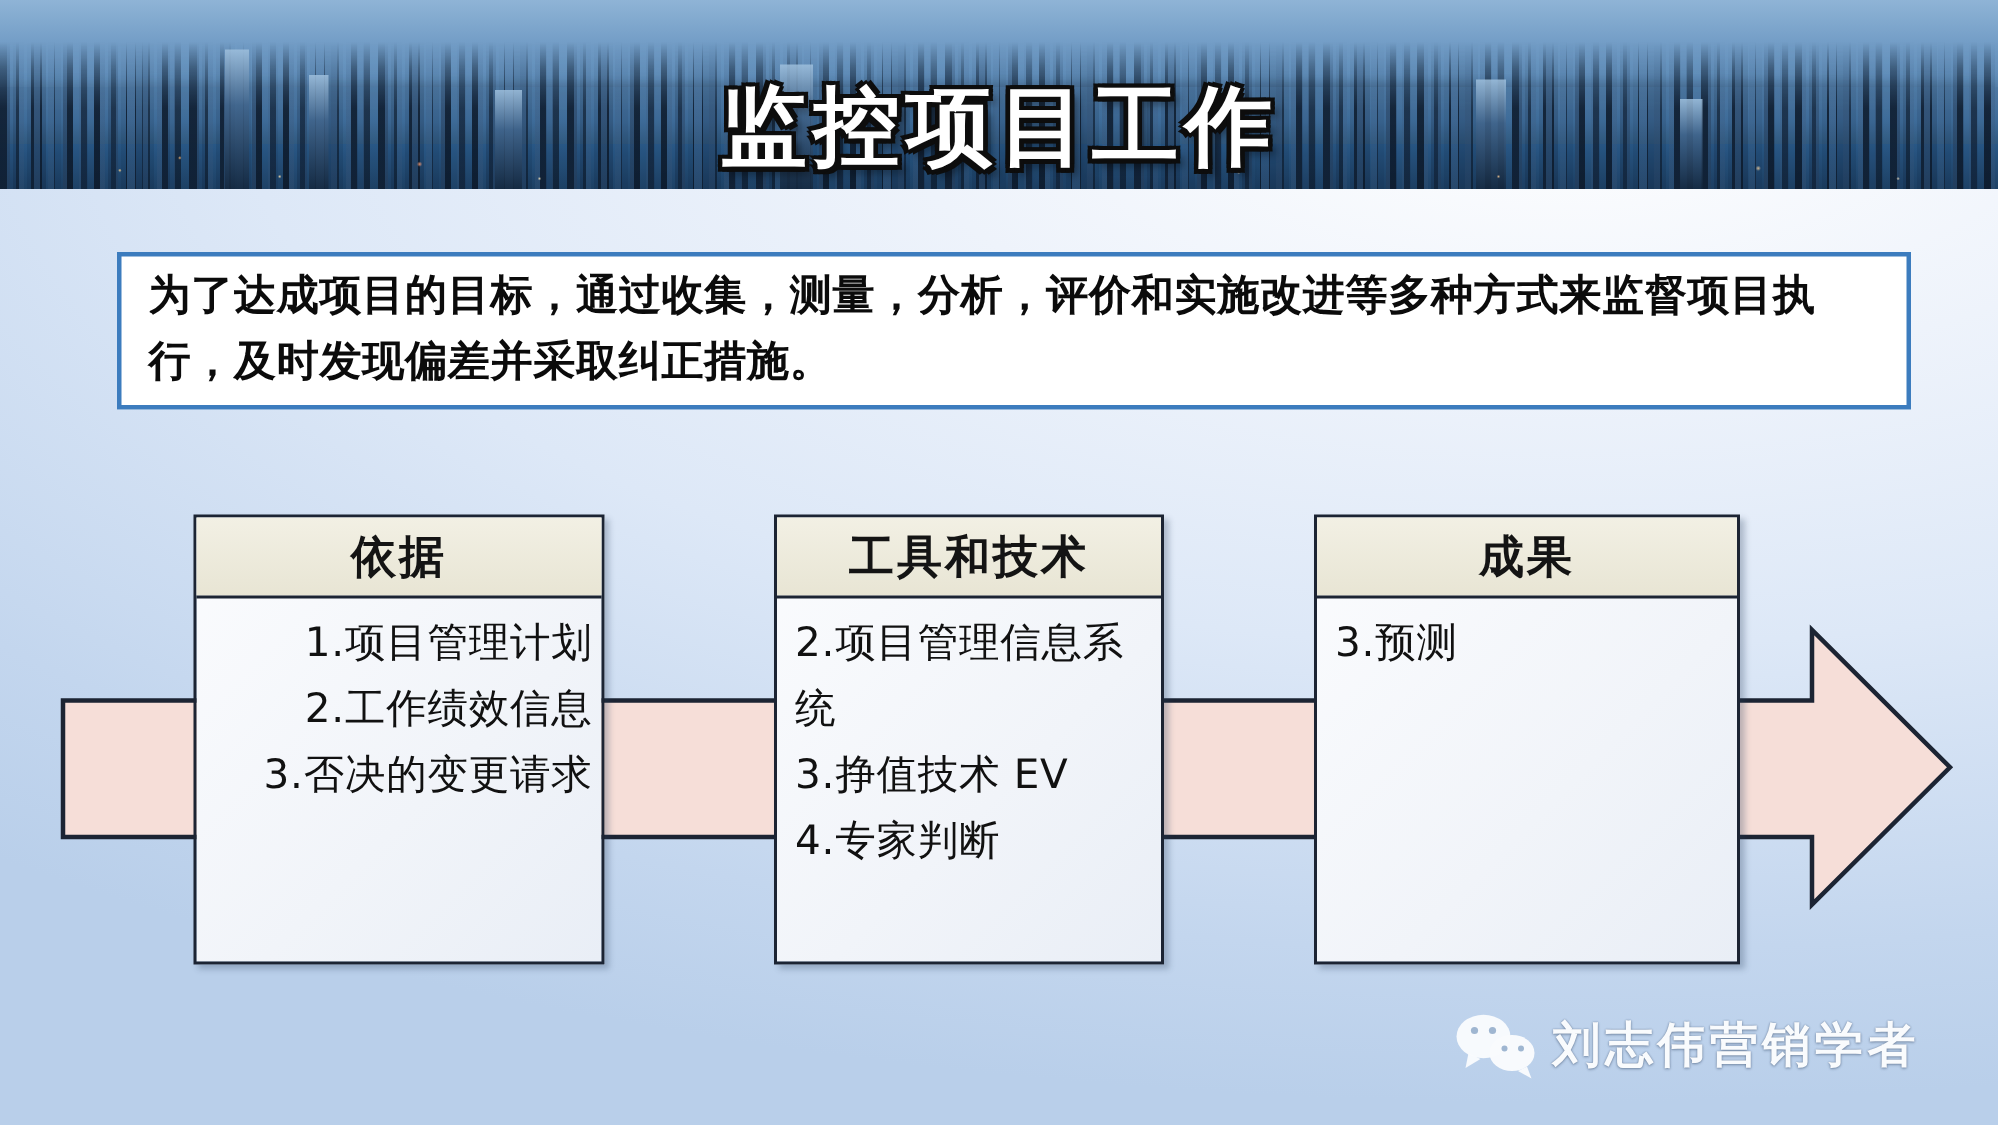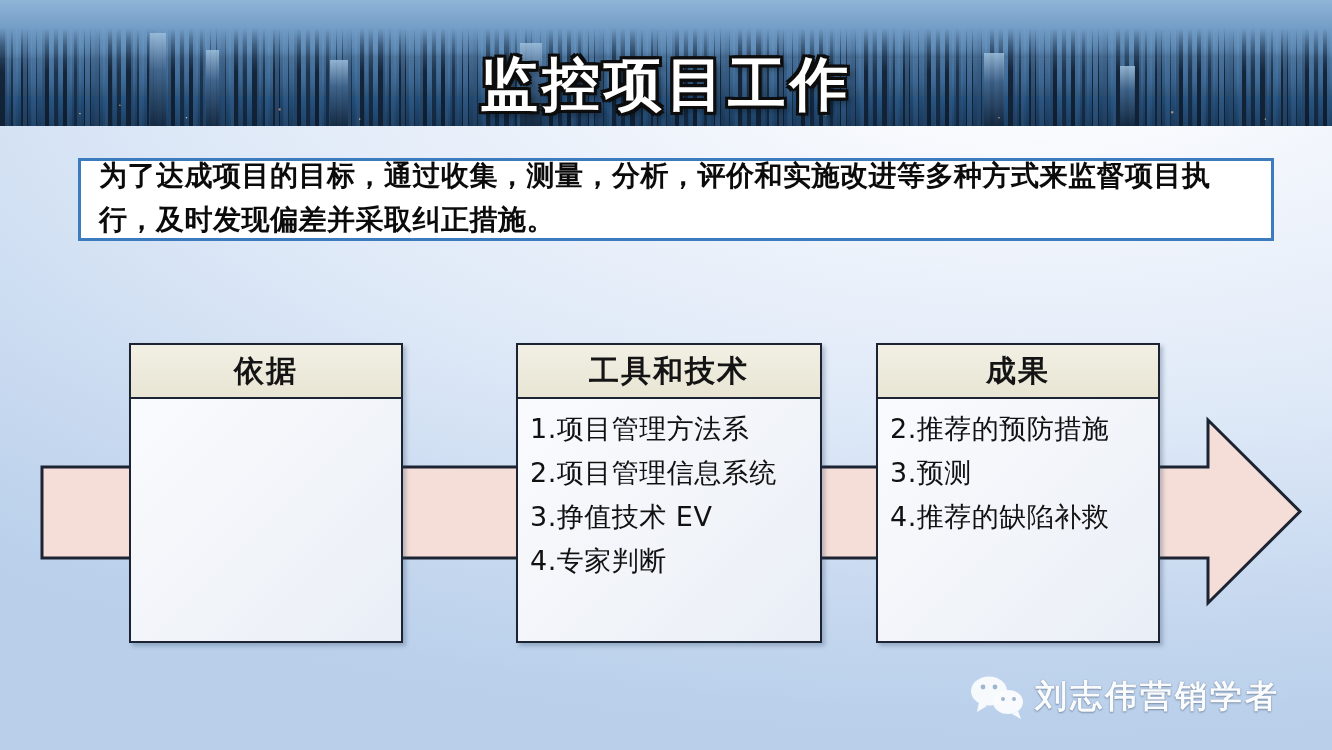--- a/index.html
+++ b/index.html
@@ -82,21 +82,21 @@
     font-family:"DejaVu Sans","Liberation Sans",sans-serif;
     text-shadow:
       -3px -3px 0 #0d0d0d, 3px -3px 0 #0d0d0d, -3px 3px 0 #0d0d0d, 3px 3px 0 #0d0d0d,
       0 -3px 0 #0d0d0d, 0 3px 0 #0d0d0d, -3px 0 0 #0d0d0d, 3px 0 0 #0d0d0d,
       5px 5px 6px rgba(0,0,0,.45);
     white-space:nowrap;
   }
 
   
   #desc-box{
-    position:absolute;left:78px;top:158px;width:1196px;height:83px;
+    position:absolute;left:78px;top:168px;width:1196px;height:105px;
     background:#ffffff;border:3px solid #3c7cbe;box-sizing:border-box;
     display:flex;align-items:center;
   }
   #desc-text{
     padding:6px 18px 10px 18px;
     font-size:28px;line-height:44px;color:#0b0b0b;font-weight:bold;
     letter-spacing:.5px;text-align:left;
   }
 
   
@@ -120,21 +120,21 @@
   .ttbox .body{
     flex:1;padding:8px 6px 6px 12px;
   }
   .ttbox .item{
     font-size:27px;line-height:44px;color:#111;white-space:nowrap;
     letter-spacing:.5px;
   }
   .ttbox .item.wrap{white-space:normal;}
 
   #box1{left:129px;top:343px;width:274px;height:300px;text-align:right;}
-  #box2{left:516px;top:343px;width:306px;height:300px;}
+  #box2{left:516px;top:343px;width:260px;height:300px;}
   #box3{left:876px;top:343px;width:284px;height:300px;}
 
   
   #footer-mark{
     position:absolute;right:52px;bottom:30px;display:flex;align-items:center;gap:10px;
     opacity:.92;
   }
   #footer-mark .wx-icon{width:56px;height:46px;display:block;}
   #footer-mark .wx-text{
     font-size:32px;font-weight:bold;color:#ffffff;letter-spacing:3px;
@@ -164,38 +164,40 @@
   <div id="desc-box">
     <div id="desc-text">为了达成项目的目标，通过收集，测量，分析，评价和实施改进等多种方式来监督项目执行，及时发现偏差并采取纠正措施。</div>
   </div>
 
   <svg id="arrow-wrap" viewBox="0 0 1332 750">
     <polygon points="42,467 1208,467 1208,420 1300,511.5 1208,603 1208,558 42,558" fill="#f6ded8" stroke="#1c2433" stroke-width="3" stroke-linejoin="miter"></polygon>
   </svg>
 
   <div class="ttbox" id="box1">
     <div class="hdr">依据</div>
+    <div class="body">
+      <div class="item">1.项目管理计划</div>
+      <div class="item">2.工作绩效信息</div>
+      <div class="item">3.否决的变更请求</div>
+    </div>
   </div>
 
   <div class="ttbox" id="box2">
     <div class="hdr">工具和技术</div>
     <div class="body">
-      <div class="item">1.项目管理方法系</div>
       <div class="item wrap">2.项目管理信息系统</div>
       <div class="item">3.挣值技术 EV</div>
       <div class="item">4.专家判断</div>
     </div>
   </div>
 
   <div class="ttbox" id="box3">
     <div class="hdr">成果</div>
     <div class="body">
-      <div class="item">2.推荐的预防措施</div>
       <div class="item">3.预测</div>
-      <div class="item">4.推荐的缺陷补救</div>
     </div>
   </div>
 
   <div id="footer-mark">
     <svg class="wx-icon" viewBox="0 0 56 46">
       <ellipse cx="20" cy="17" rx="18" ry="14.5" fill="#ffffff" opacity="0.95"></ellipse>
       <polygon points="10,28 8,38 18,32" fill="#ffffff" opacity="0.95"></polygon>
       <circle cx="14" cy="13" r="2.4" fill="#9db4cf"></circle>
       <circle cx="26" cy="13" r="2.4" fill="#9db4cf"></circle>
       <ellipse cx="39" cy="28" rx="15" ry="12" fill="#ffffff" opacity="0.97"></ellipse>

